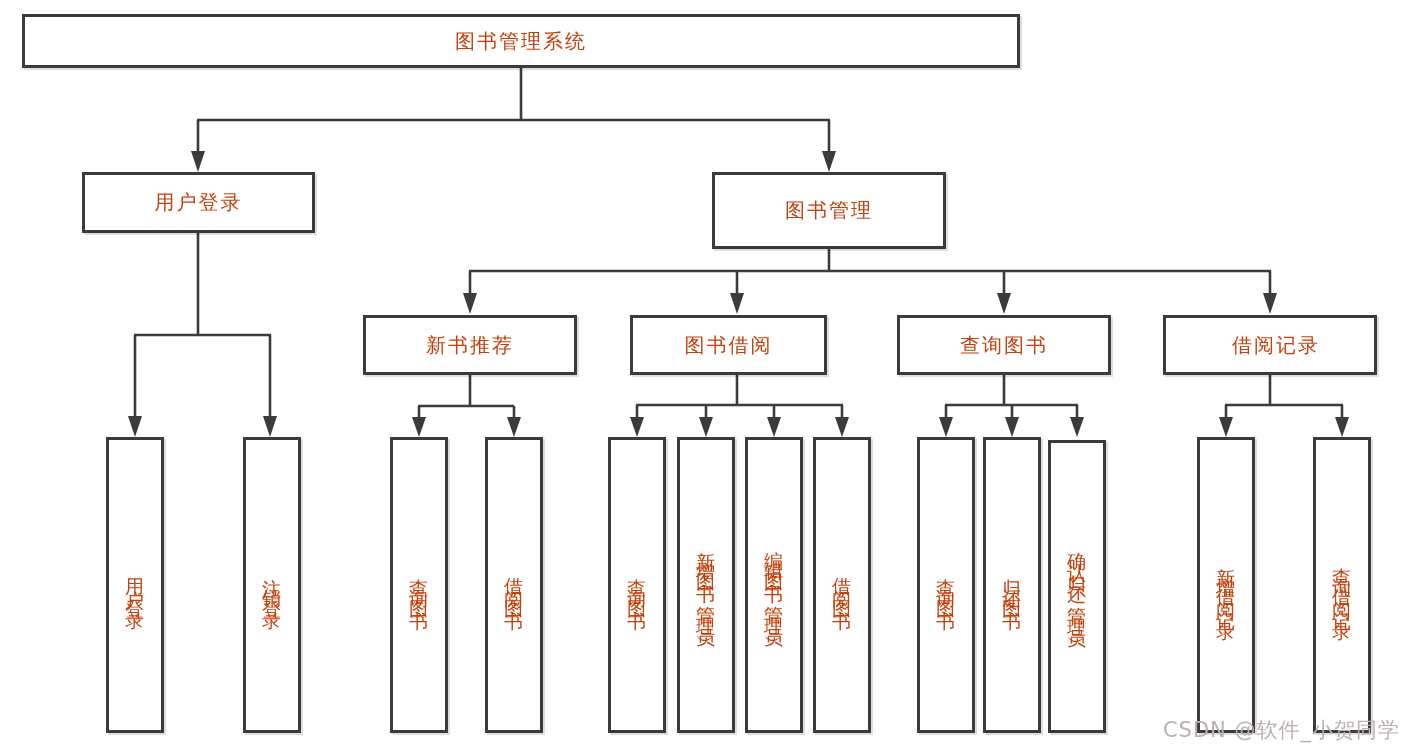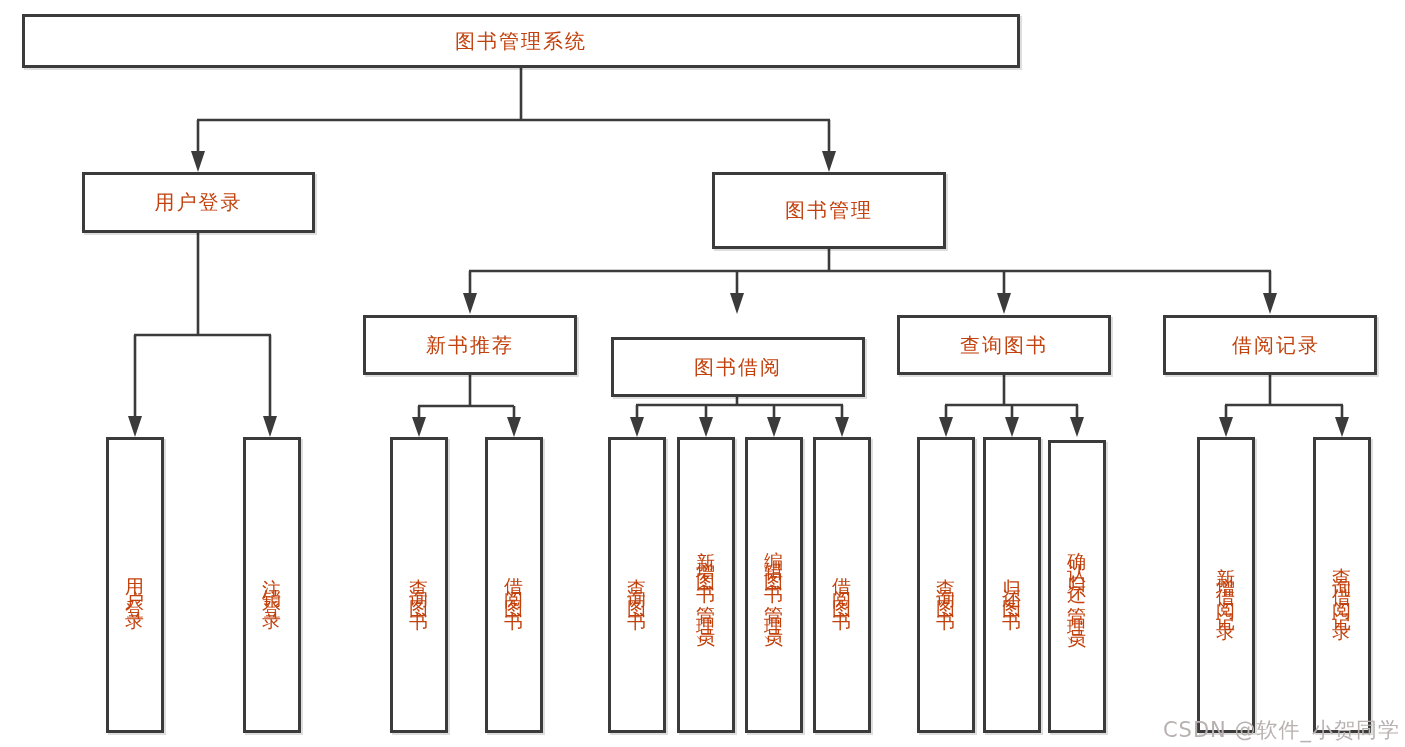--- a/index.html
+++ b/index.html
@@ -119,21 +119,21 @@
       <polygon points="1335,417 1349,417 1342,437"></polygon>
     </g>
   </svg>
 
   <div class="node h-node" style="left:22px; top:14px; width:998px; height:54px;">图书管理系统</div>
 
   <div class="node h-node" style="left:82px; top:172px; width:233px; height:61px;">用户登录</div>
   <div class="node h-node" style="left:712px; top:172px; width:234px; height:77px;">图书管理</div>
 
   <div class="node h-node" style="left:363px; top:315px; width:214px; height:60px;">新书推荐</div>
-  <div class="node h-node" style="left:611px; top:315px; width:254px; height:60px;margin-top:22px;">图书借阅</div>
+  <div class="node h-node" style="left:630px; top:315px; width:197px; height:60px;">图书借阅</div>
   <div class="node h-node" style="left:897px; top:315px; width:214px; height:60px;">查询图书</div>
   <div class="node h-node" style="left:1163px; top:315px; width:214px; height:60px;padding-left:12px;">借阅记录</div>
 
   <div class="node v-node" style="left:106px; top:437px; width:58px; height:296px;">
     <span>用户登录</span>
   </div>
   <div class="node v-node" style="left:243px; top:437px; width:58px; height:296px;">
     <span>注销登录</span>
   </div>
 

